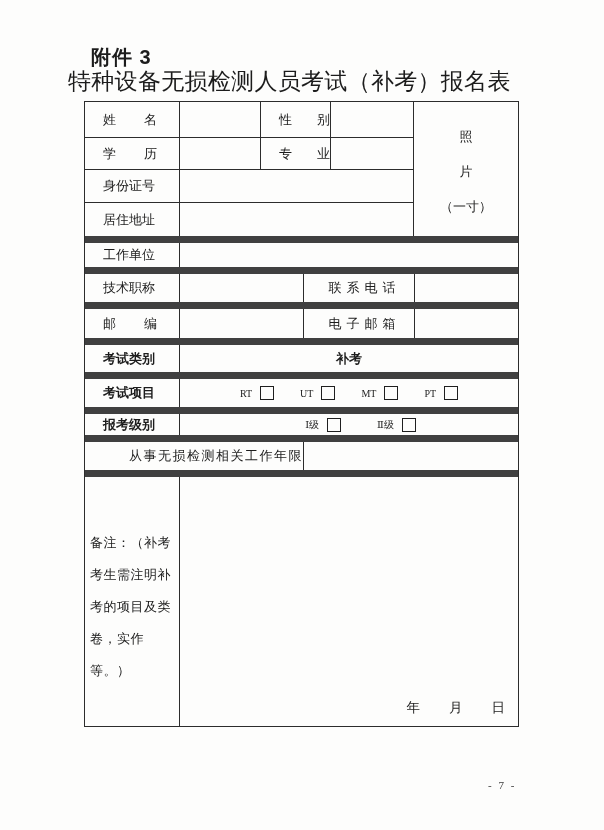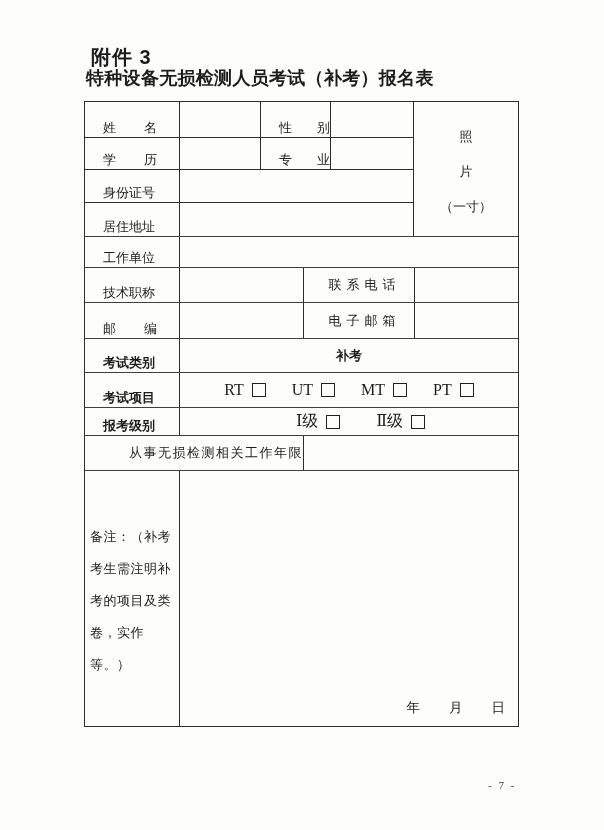--- a/index.html
+++ b/index.html
@@ -5,50 +5,50 @@
   html,body{margin:0;padding:0;}
   body{
     width:604px;height:830px;position:relative;overflow:hidden;
     background:#fdfdfc;
     font-family:"Liberation Serif","DejaVu Serif",serif;
     color:#1c1c1c;
   }
   .page{position:absolute;inset:0;}
   .attachment{position:absolute;left:91px;top:44px;font-size:20px;font-weight:600;
     font-family:"Liberation Sans","DejaVu Sans",sans-serif;letter-spacing:1px;}
-  .doc-title{position:absolute;left:86px;top:66px;width:440px;font-size:18px;font-weight:700;
+  .doc-title{position:absolute;left:68px;top:66px;width:440px;font-size:23px;font-weight:400;
     letter-spacing:0.3px;white-space:nowrap;}
   
   .form-table{position:absolute;left:84px;top:101px;width:435px;height:626px;
     border:1.5px solid #2c2c2c;box-sizing:border-box;display:flex;flex-direction:column;
     font-size:13px;}
-  .row{display:flex;border-top:1px solid #404040;box-sizing:border-box;}
+  .row{display:flex;border-top:7px solid #404040;box-sizing:border-box;}
   .sec-top{display:flex;border-top:none;height:134px;}
   .top-left{width:328px;display:flex;flex-direction:column;}
   .tl-row{display:flex;box-sizing:border-box;}
   .tl-row + .tl-row{border-top:1px solid #2c2c2c;}
   .h35{height:35px}.h32{height:32px}.h33{height:33px}
   .grow{flex:1}
   .cell{box-sizing:border-box;display:flex;align-items:center;}
   .bl{border-left:1px solid #2c2c2c;}
-  .label{padding-left:18px;align-items:flex-end;}
+  .label{padding-left:18px;}
   .w94{width:94px}.w81{width:81px}.w70{width:70px}.w124{width:124px}.w111{width:111px}
   .spread{display:inline-block;width:54px;text-align:justify;text-align-last:justify;}
   .ctr{justify-content:center;padding-left:6px;}
   .spaced{letter-spacing:5px;text-indent:5px;}
   .bold{font-weight:700;}
   .photo-cell{flex:1;border-left:1px solid #2c2c2c;display:flex;flex-direction:column;
     align-items:center;justify-content:center;gap:17px;padding-top:6px;box-sizing:border-box;}
   .row-work{height:31px}.row-tech{height:35px}.row-post{height:36px}.row-cat{height:34px}
   .row-subj{height:35px}.row-level{height:28px}.row-years{height:35px}
   .row-remark{flex:1;}
   .center-val{flex:1;display:flex;align-items:center;justify-content:center;}
   .subjects{gap:26px;}
   .levels{gap:36px;padding-left:23px;}
-  .subject-item{display:flex;align-items:center;font-size:16px;}
+  .subject-item{display:flex;align-items:center;font-size:10px;}
   .cb{width:12px;height:12px;border:1.6px solid #1f1f1f;display:inline-block;margin-left:8px;
     background:transparent;}
   .years-label{width:218px;justify-content:flex-end;letter-spacing:1.5px;}
   .remark-label{width:94px;border-right:0;padding:50px 4px 0 5px;display:block;
     line-height:32px;letter-spacing:0.5px;box-sizing:border-box;}
   .remark-value{flex:1;border-left:1px solid #2c2c2c;position:relative;}
   .date-line{position:absolute;right:13px;bottom:9px;display:flex;gap:29px;font-size:13.5px;}
   .page-number{position:absolute;left:488px;top:779px;font-size:11px;letter-spacing:2px;color:#3a3a3a;
     font-family:"Liberation Serif","DejaVu Serif",serif;}
 </style>

